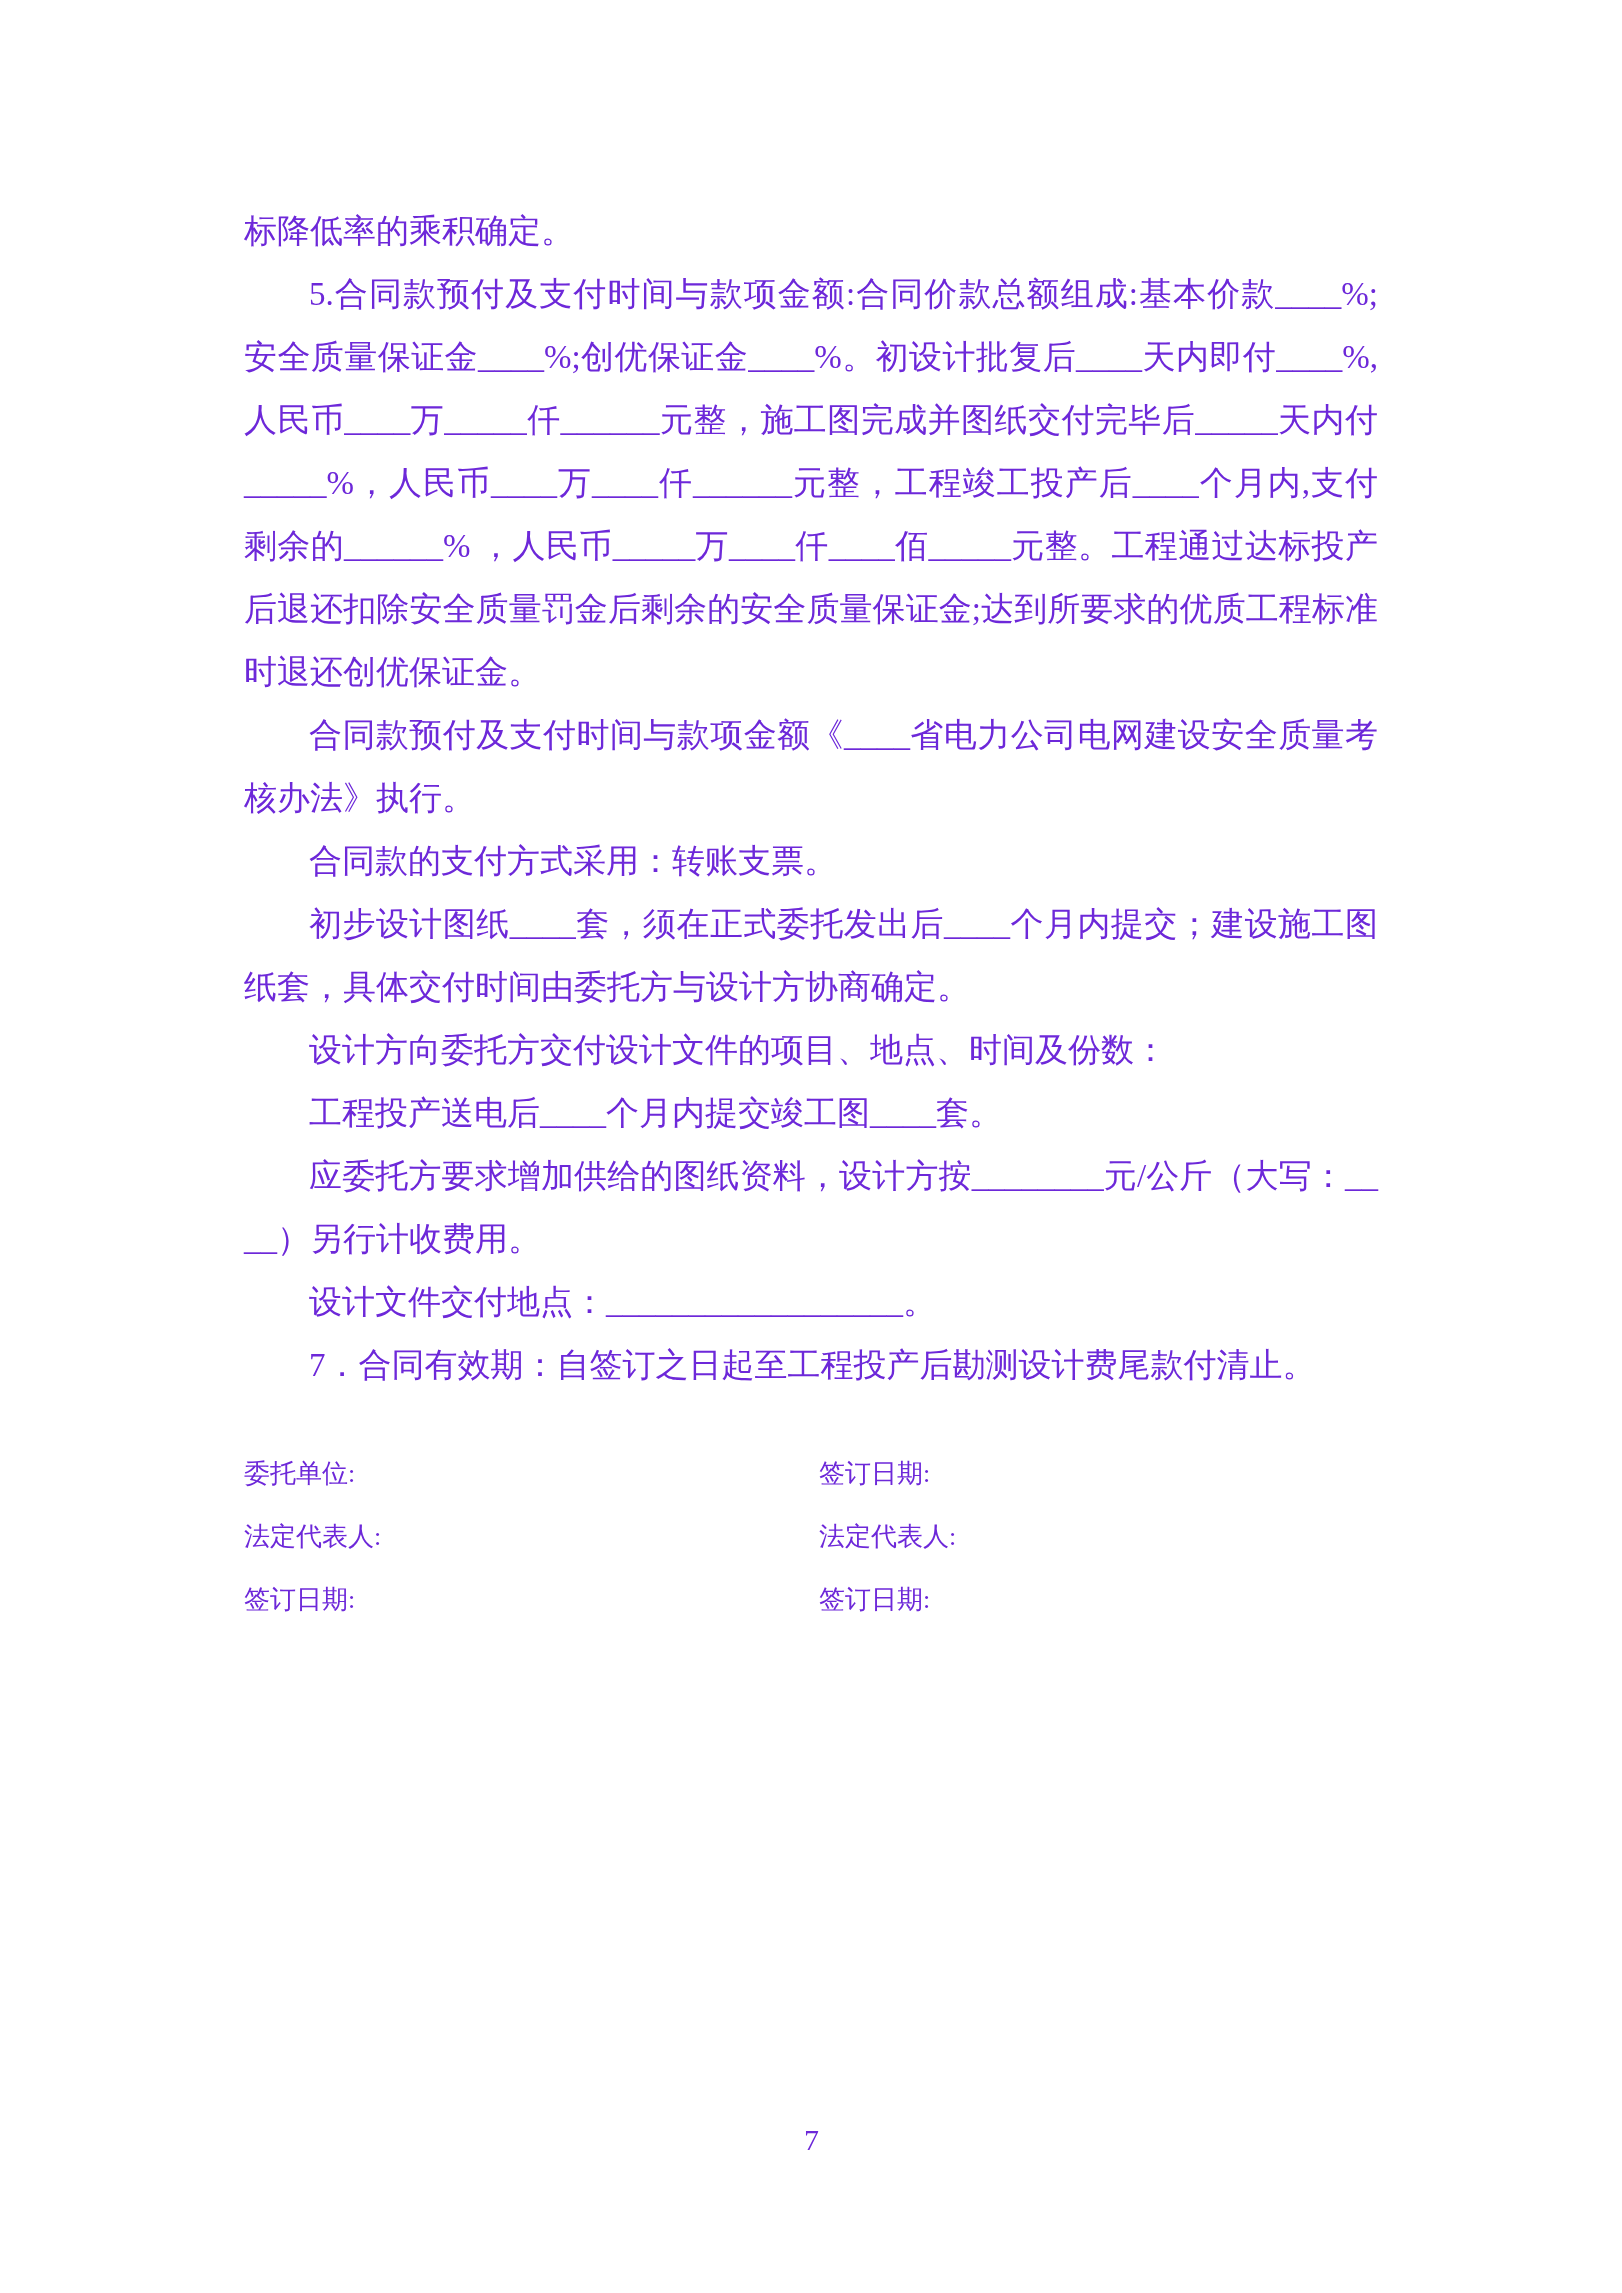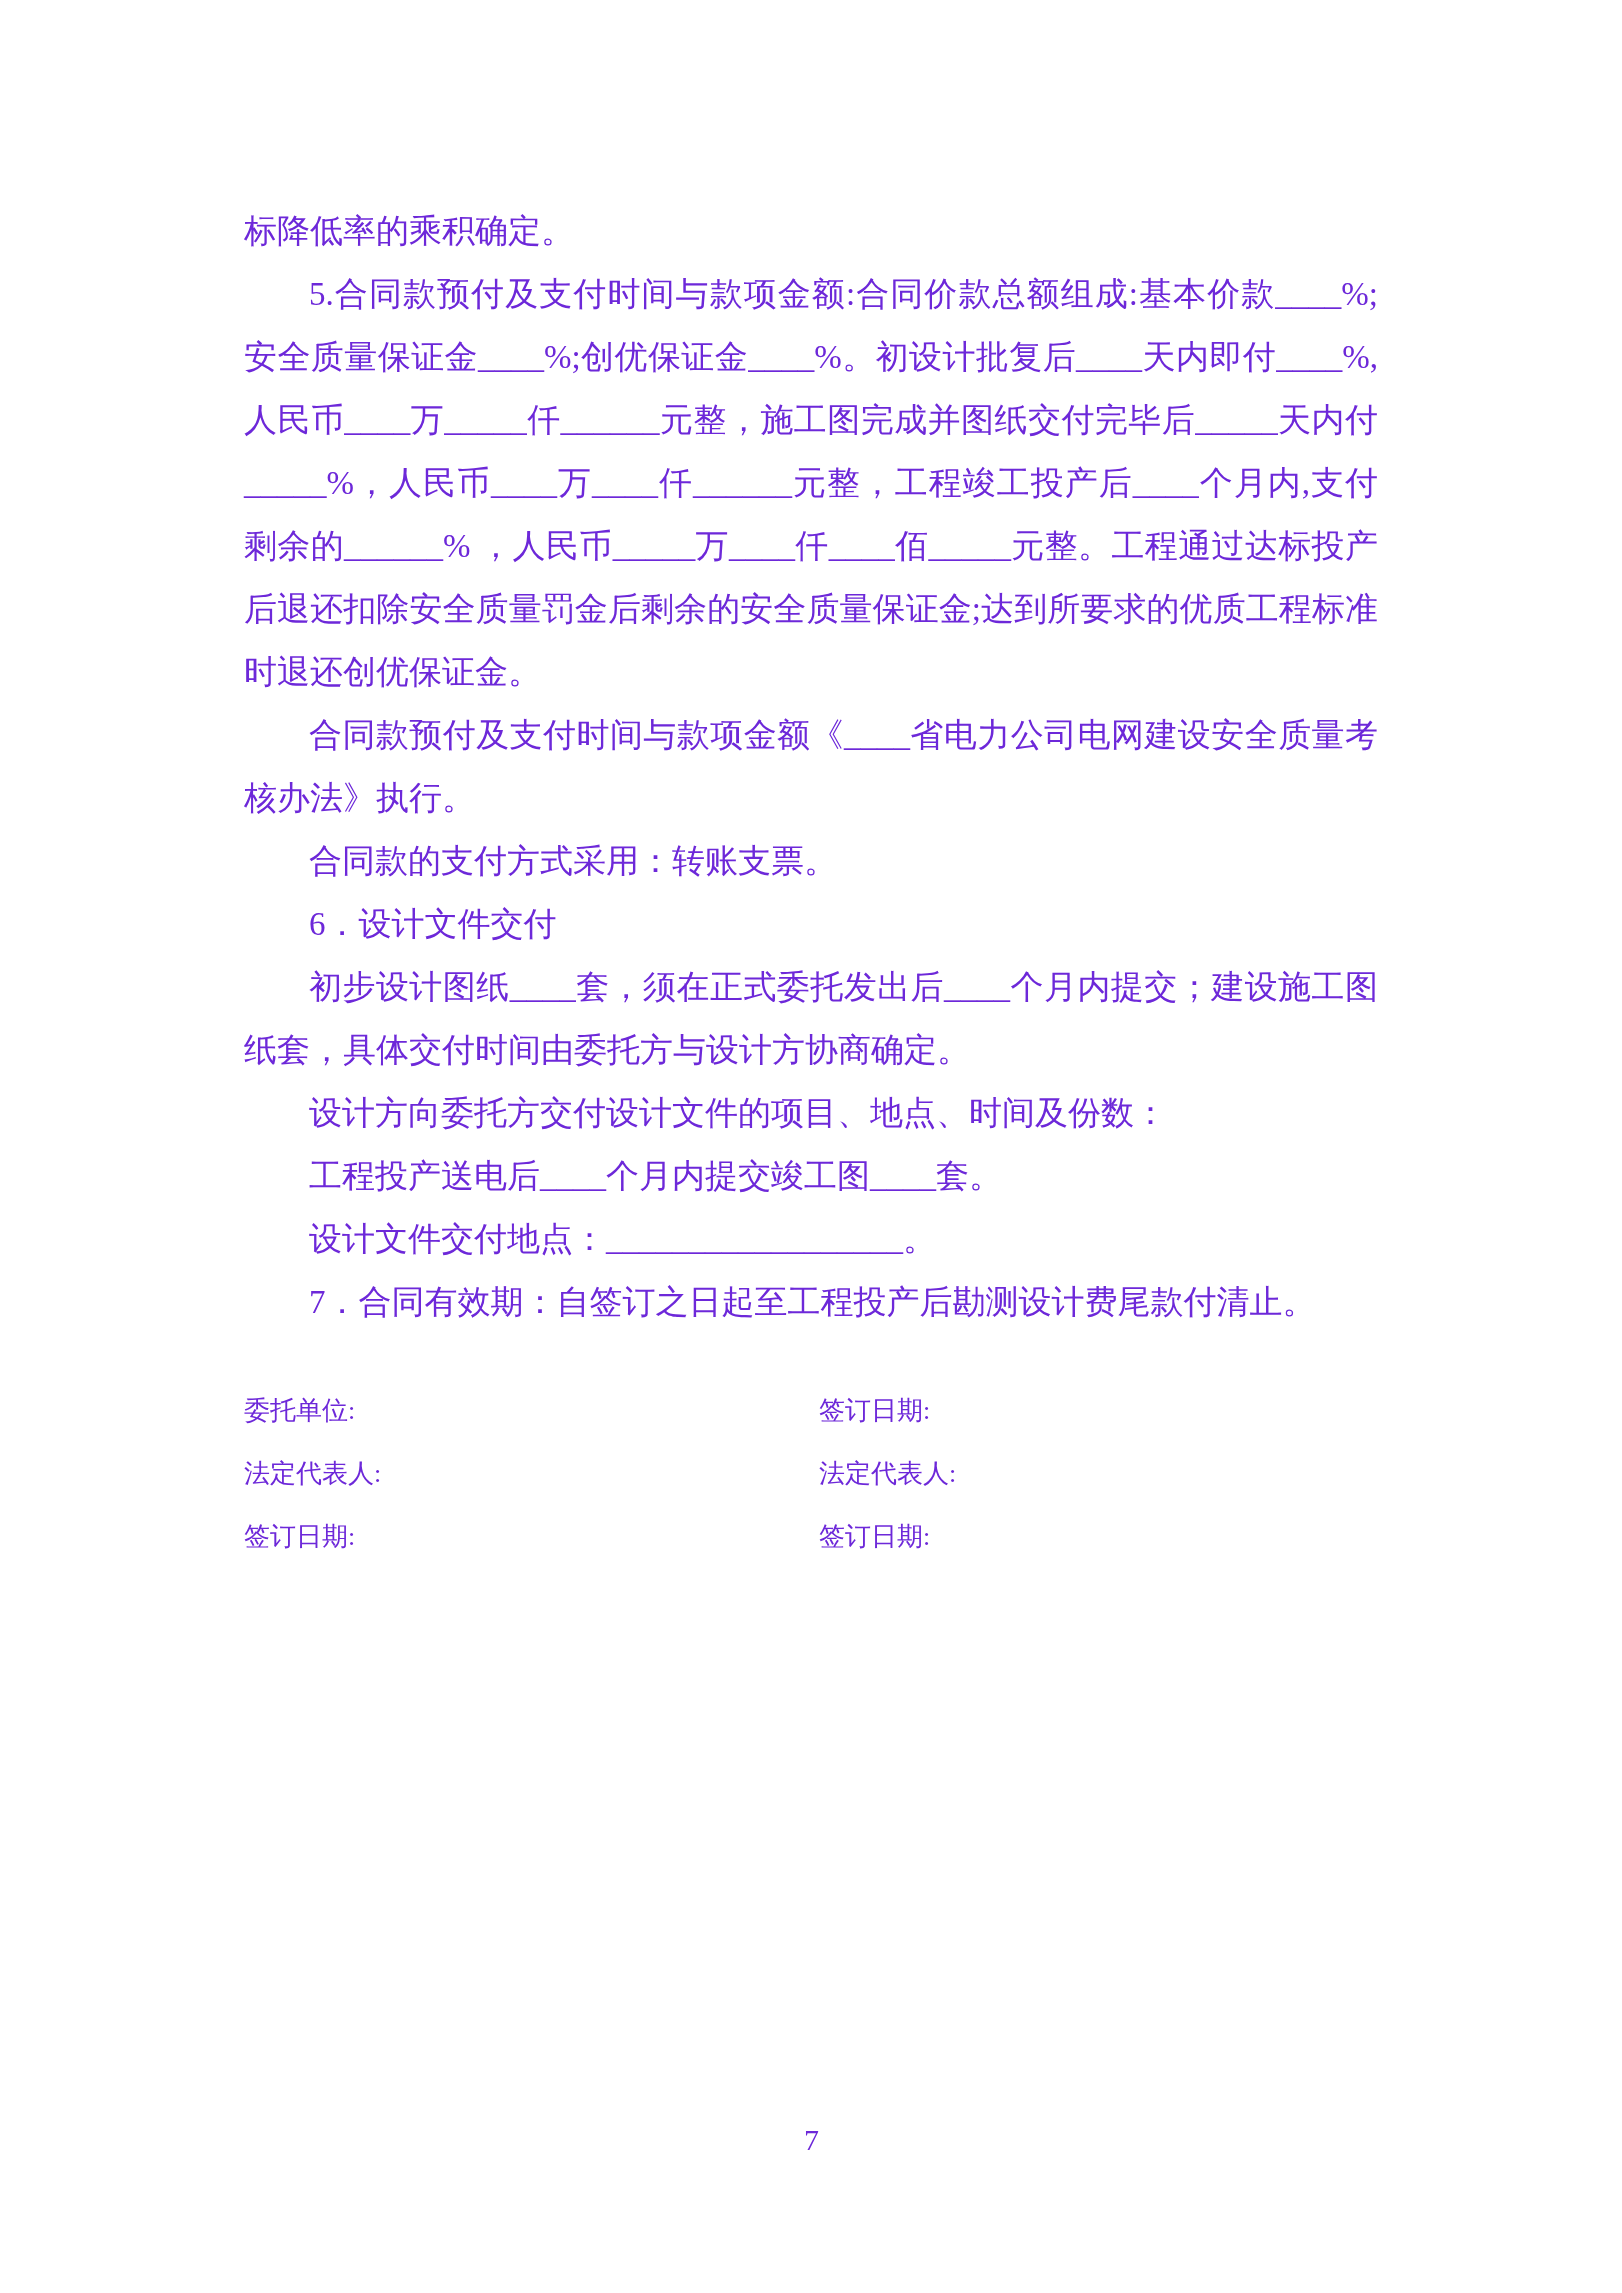--- a/index.html
+++ b/index.html
@@ -57,24 +57,24 @@
 </head>
 <body>
 
 <div class="page">
 
   <div class="content">
     <p class="para">标降低率的乘积确定。</p>
     <p class="para indent">5.合同款预付及支付时间与款项金额:合同价款总额组成:基本价款____%;安全质量保证金____%;创优保证金____%。初设计批复后____天内即付____%,人民币____万_____仟______元整，施工图完成并图纸交付完毕后_____天内付_____%，人民币____万____仟______元整，工程竣工投产后____个月内,支付剩余的______% ，人民币_____万____仟____佰_____元整。工程通过达标投产后退还扣除安全质量罚金后剩余的安全质量保证金;达到所要求的优质工程标准时退还创优保证金。</p>
     <p class="para indent">合同款预付及支付时间与款项金额《____省电力公司电网建设安全质量考核办法》执行。</p>
     <p class="para indent">合同款的支付方式采用：转账支票。</p>
-    <p class="para indent">6．设计文件交付</p>
     <p class="para indent">初步设计图纸____套，须在正式委托发出后____个月内提交；建设施工图纸套，具体交付时间由委托方与设计方协商确定。</p>
     <p class="para indent">设计方向委托方交付设计文件的项目、地点、时间及份数：</p>
     <p class="para indent">工程投产送电后____个月内提交竣工图____套。</p>
+    <p class="para indent">应委托方要求增加供给的图纸资料，设计方按________元/公斤（大写：____）另行计收费用。</p>
     <p class="para indent">设计文件交付地点：__________________。</p>
     <p class="para indent">7．合同有效期：自签订之日起至工程投产后勘测设计费尾款付清止。</p>
 
     <div class="sig-block">
       <div class="sig-row">
         <span class="sig-cell">委托单位:</span>
         <span class="sig-cell">签订日期:</span>
       </div>
       <div class="sig-row">
         <span class="sig-cell">法定代表人:</span>

